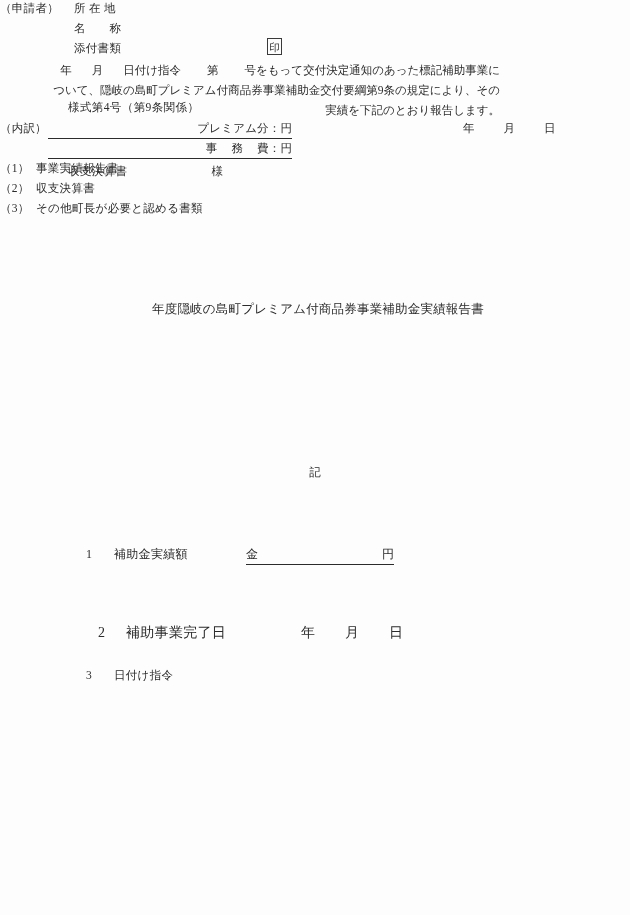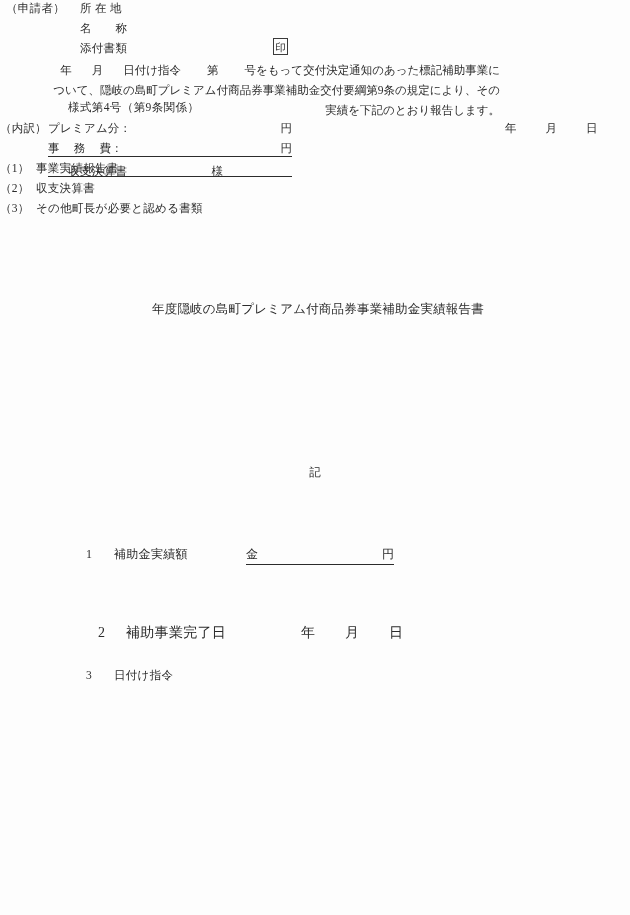--- a/index.html
+++ b/index.html
@@ -35,21 +35,20 @@
     top: 99px;
     font-size: 11.5px;
     letter-spacing: 0.4px;
   }
 
   
   #date-line {
     left: 463px;
     top: 120px;
     font-size: 11.5px;
-    margin-left: 42px;
   }
   #date-line .lbl { display: inline-block; }
   #date-line .gap { display: inline-block; width: 29px; }
 
   
   #addressee {
     left: 68px;
     top: 163px;
     font-size: 11.5px;
     letter-spacing: 0.4px;
@@ -57,21 +56,20 @@
   #addressee .hon {
     display: inline-block;
     margin-left: 84px;
   }
 
   
   #applicant-block {
     left: 263px;
     top: 202px;
     font-size: 11.5px;
-    padding-left: 6px;
   }
   .app-line {
     position: relative;
     height: 20px;
     white-space: nowrap;
   }
   .app-tag {
     display: inline-block;
     width: 74px;
     letter-spacing: 0.3px;
@@ -158,22 +156,23 @@
   .bd-row { height: 20px; white-space: nowrap; }
   .bd-tag {
     display: inline-block;
     width: 48px;
     letter-spacing: 0.2px;
   }
   .bd-underline {
     display: inline-block;
     width: 244px;
     border-bottom: 1px solid #2b2b2b;
-    padding-bottom: 19px;
-    white-space: nowrap;
+    padding-bottom: 1px;
+    white-space: nowrap;
+    text-align: right;
   }
   .bd-underline .name { display: inline-block; }
   .bd-underline .yen { float: right; }
   .name-wide { letter-spacing: 0.2px; }
   .name-spaced { letter-spacing: 0.2px; }
   .name-spaced .ss { display: inline-block; width: 14px; }
 
   #item-2 { left: 98px; top: 623px; font-size: 14px; }
   #item-2 .item-label { width: 175px; }
   #item-2 .d-gap { display: inline-block; width: 30px; }

